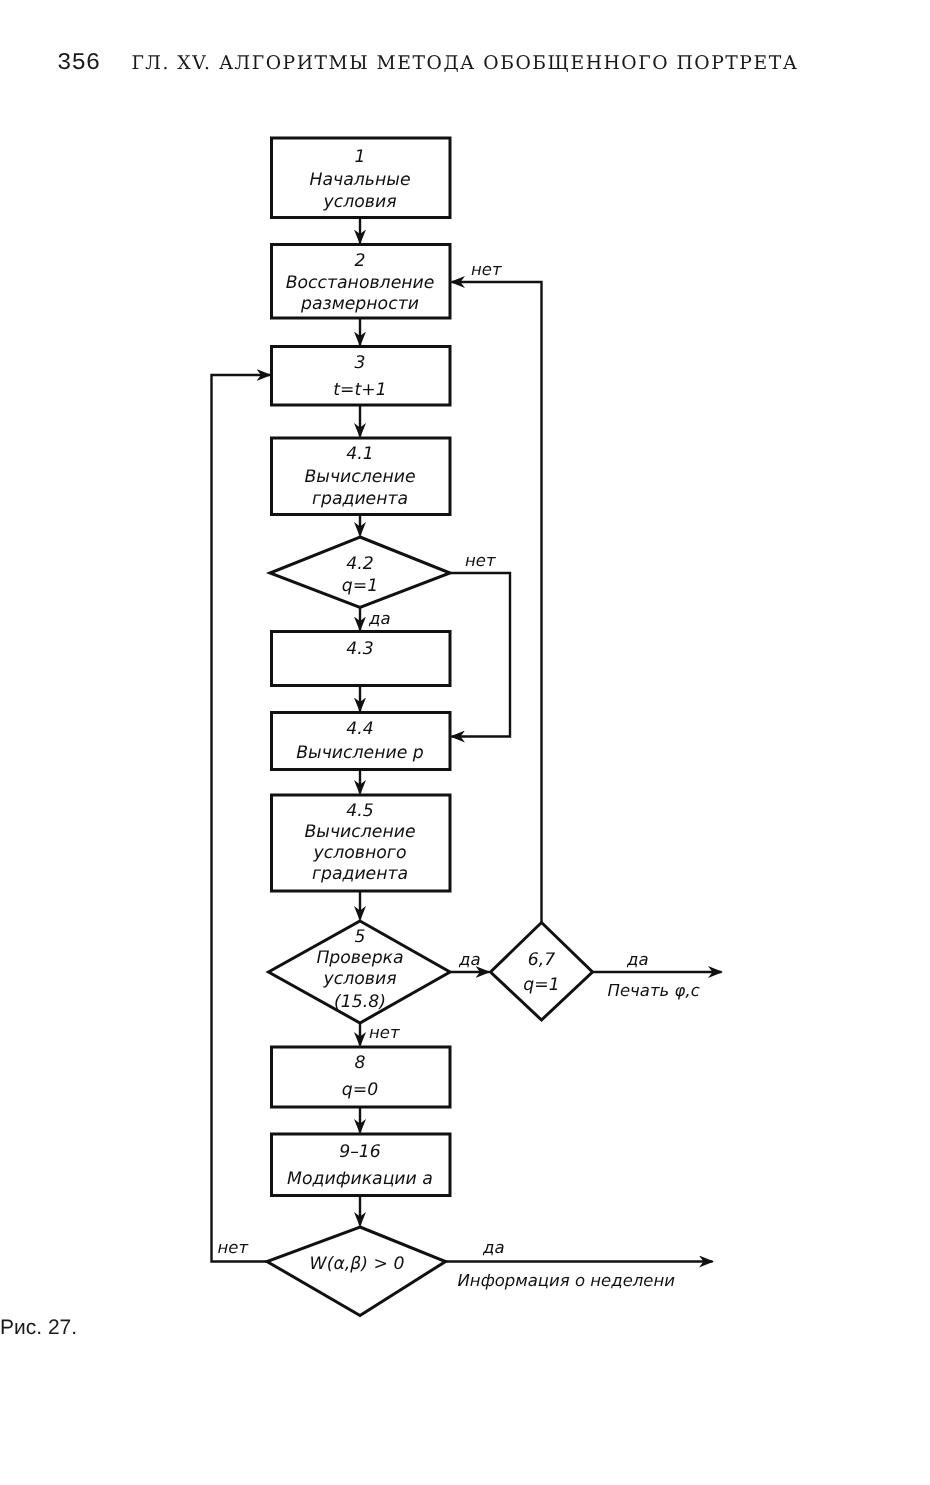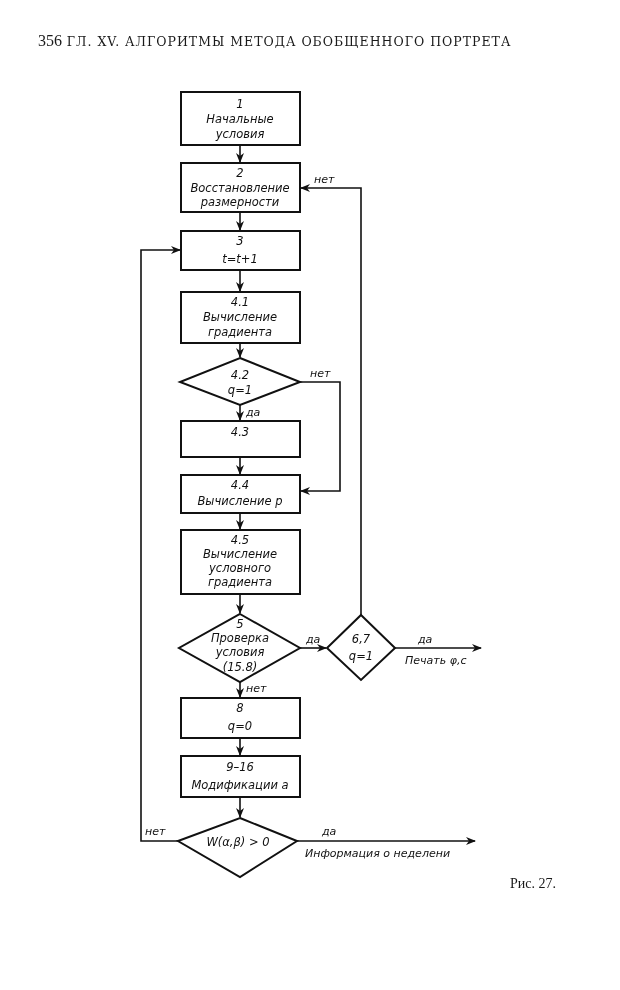--- a/index.html
+++ b/index.html
@@ -1,25 +1,25 @@
 <!DOCTYPE html>
 <html><head>
 <meta charset="utf-8">
 <style>
   html, body { margin: 0; padding: 0; background: #ffffff; }
   body { width: 620px; height: 990px; position: relative; overflow: hidden; font-family: "DejaVu Serif", serif; color: #1a1a1a; }
   .header { position: absolute; top: 32px; left: 38px; width: 560px; font-size: 15px; white-space: nowrap; }
-  .page-num { font-family: Liberation Serif, serif; font-size: 16px; margin-right: 0; }
+  .page-num { font-family: Liberation Mono, monospace; font-size: 16px; margin-right: 16px; }
   .running-title { font-family: "DejaVu Serif", serif; font-weight: normal; font-size: 12.5px; letter-spacing: 1px; }
   svg#flow { position: absolute; left: 0; top: 0; }
   .box { fill: #fff; stroke: #111; stroke-width: 2; }
   .line { fill: none; stroke: #111; stroke-width: 1.6; }
   .t { font-family: "DejaVu Sans", sans-serif; font-style: italic; font-size: 11.5px; fill: #111; text-anchor: middle; }
   .lbl { font-family: "DejaVu Sans", sans-serif; font-style: italic; font-size: 11px; fill: #111; }
-  .caption { position: absolute; top: 876px; left: 0; width: 556px; text-align: right; font-family: Liberation Serif, serif; font-size: 14px; }
+  .caption { position: absolute; top: 876px; left: 0; width: 556px; text-align: left; font-family: Liberation Sans, sans-serif; font-size: 14px; }
 </style>
 </head>
 <body>
 
 <div class="header">
   <span class="page-num">356</span>
   <span class="running-title">ГЛ. XV. АЛГОРИТМЫ МЕТОДА ОБОБЩЕННОГО ПОРТРЕТА</span>
 </div>
 
 <svg id="flow" width="620" height="990">

